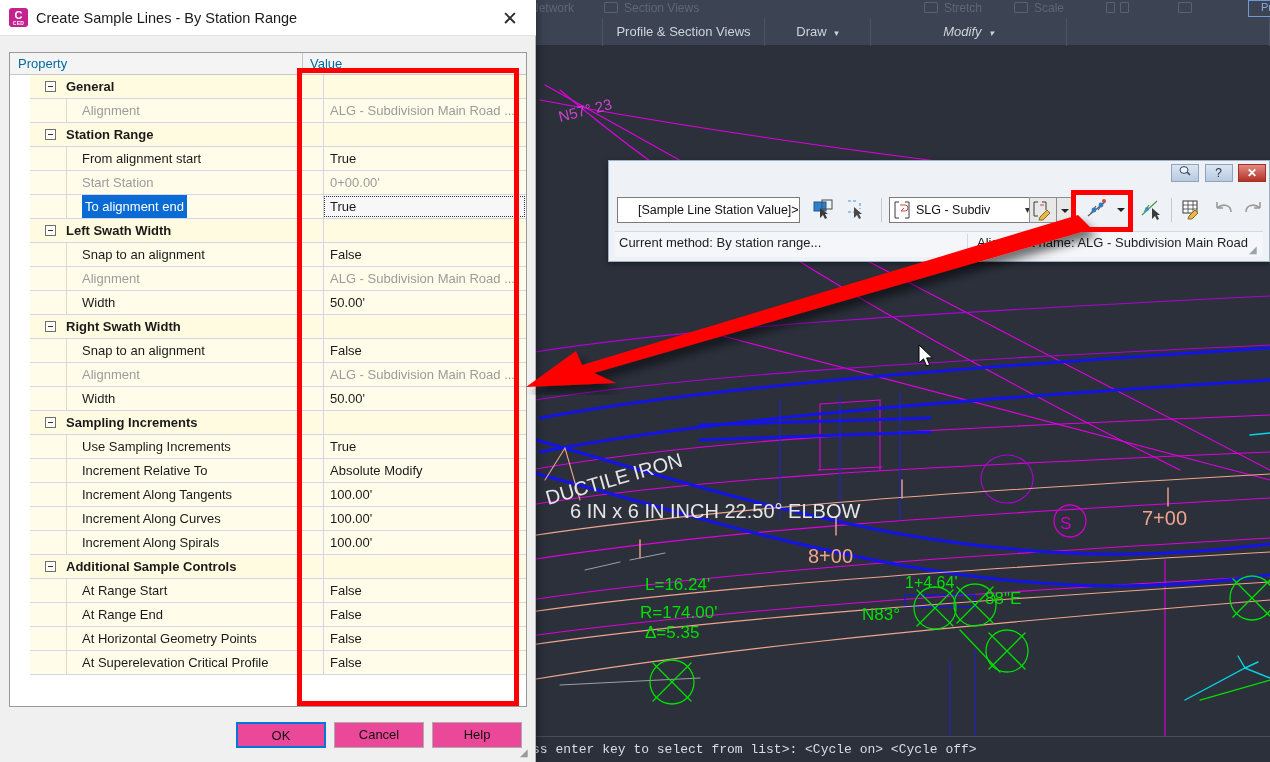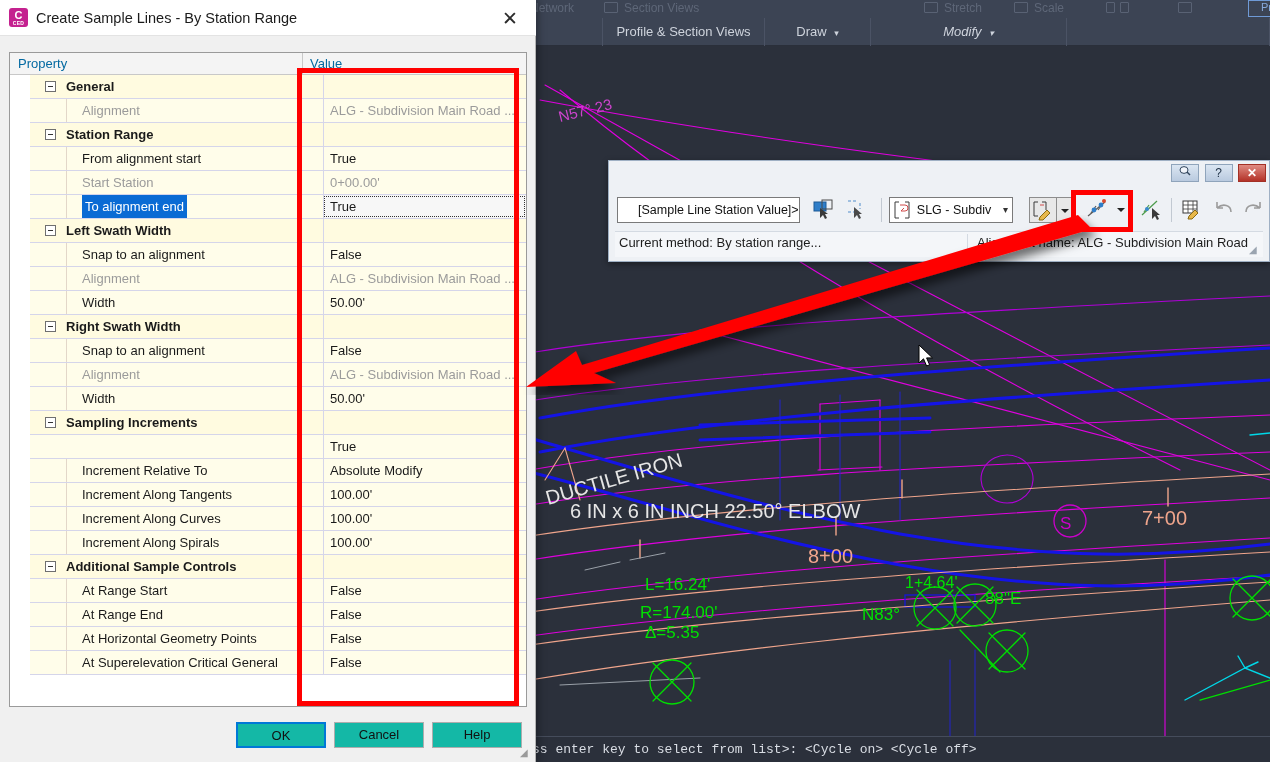--- a/index.html
+++ b/index.html
@@ -135,21 +135,21 @@
 
   
   #red-box {
     position:absolute; left:297px; top:68px; width:222px; height:638px;
     border:5px solid #ff0000; pointer-events:none; z-index:40;
   }
 
   
   #dlg-buttons { position:absolute; left:0; bottom:10px; width:536px; height:30px; }
   .dbtn {
-    position:absolute; top:0; height:26px; background:#14b8a6;
+    position:absolute; top:0; height:26px; background:#ec4899;
     border:1px solid #adadad; font-size:13px; color:#111;
     line-height:24px; text-align:center; cursor:pointer;
     font-family:"Liberation Sans", sans-serif;
   }
   .dbtn.primary { border:2px solid #0078d7; }
   #btn-ok     { left:236px; width:90px; }
   #btn-cancel { left:334px; width:90px; }
   #btn-help   { left:432px; width:90px; }
   #dlg-resize {
     position:absolute; right:3px; bottom:3px; width:12px; height:12px;
@@ -182,22 +182,22 @@
     background:#fff; border:1px solid #7a7a7a; font-size:12.5px;
     color:#111; line-height:24px; padding-left:20px; white-space:nowrap;
     overflow:hidden;
   }
   .tbtn {
     position:absolute; top:0; width:28px; height:26px; cursor:pointer;
   }
   .tbtn.framed { border:1px solid #8d8d8d; background:#e8e8e8; }
   .tsep { position:absolute; top:1px; width:1px; height:24px; background:#c2c9d2; }
   #slt-combo {
-    position:absolute; left:274px; top:0; width:124px; height:26px;
-    background:#fff; border:1px solid #7a7a7a;text-align:center;
+    position:absolute; left:274px; top:0; width:146px; height:26px;
+    background:#fff; border:1px solid #7a7a7a;
   }
   #slt-combo .ctext {
     position:absolute; left:26px; top:0; right:20px; height:24px;
     line-height:24px; font-size:12.5px; color:#111; overflow:hidden;
     white-space:nowrap;
   }
   #slt-combo .carrow {
     position:absolute; right:4px; top:0; height:24px; line-height:24px;
     font-size:10px; color:#333;
   }
@@ -561,20 +561,21 @@
         <div class="row ind">
           <div class="cell-p"><span class="lbl">Width</span></div>
           <div class="cell-v">50.00'</div>
         </div>
         <div class="row cat">
           <span class="expander"></span>
           <div class="cell-p"><span class="lbl">Sampling Increments</span></div>
           <div class="cell-v"></div>
         </div>
         <div class="row ind">
+          <div class="cell-p"><span class="lbl">Use Sampling Increments</span></div>
           <div class="cell-v">True</div>
         </div>
         <div class="row ind">
           <div class="cell-p"><span class="lbl">Increment Relative To</span></div>
           <div class="cell-v">Absolute Modify</div>
         </div>
         <div class="row ind">
           <div class="cell-p"><span class="lbl">Increment Along Tangents</span></div>
           <div class="cell-v">100.00'</div>
         </div>
@@ -597,21 +598,21 @@
         </div>
         <div class="row ind">
           <div class="cell-p"><span class="lbl">At Range End</span></div>
           <div class="cell-v">False</div>
         </div>
         <div class="row ind">
           <div class="cell-p"><span class="lbl">At Horizontal Geometry Points</span></div>
           <div class="cell-v">False</div>
         </div>
         <div class="row ind">
-          <div class="cell-p"><span class="lbl">At Superelevation Critical General</span></div>
+          <div class="cell-p"><span class="lbl">At Superelevation Critical Profile</span></div>
           <div class="cell-v">False</div>
         </div>
       </div>
   </div>
 
   <div id="red-box"></div>
 
   <div id="dlg-buttons">
     <div class="dbtn primary" id="btn-ok">OK</div>
     <div class="dbtn" id="btn-cancel">Cancel</div>

